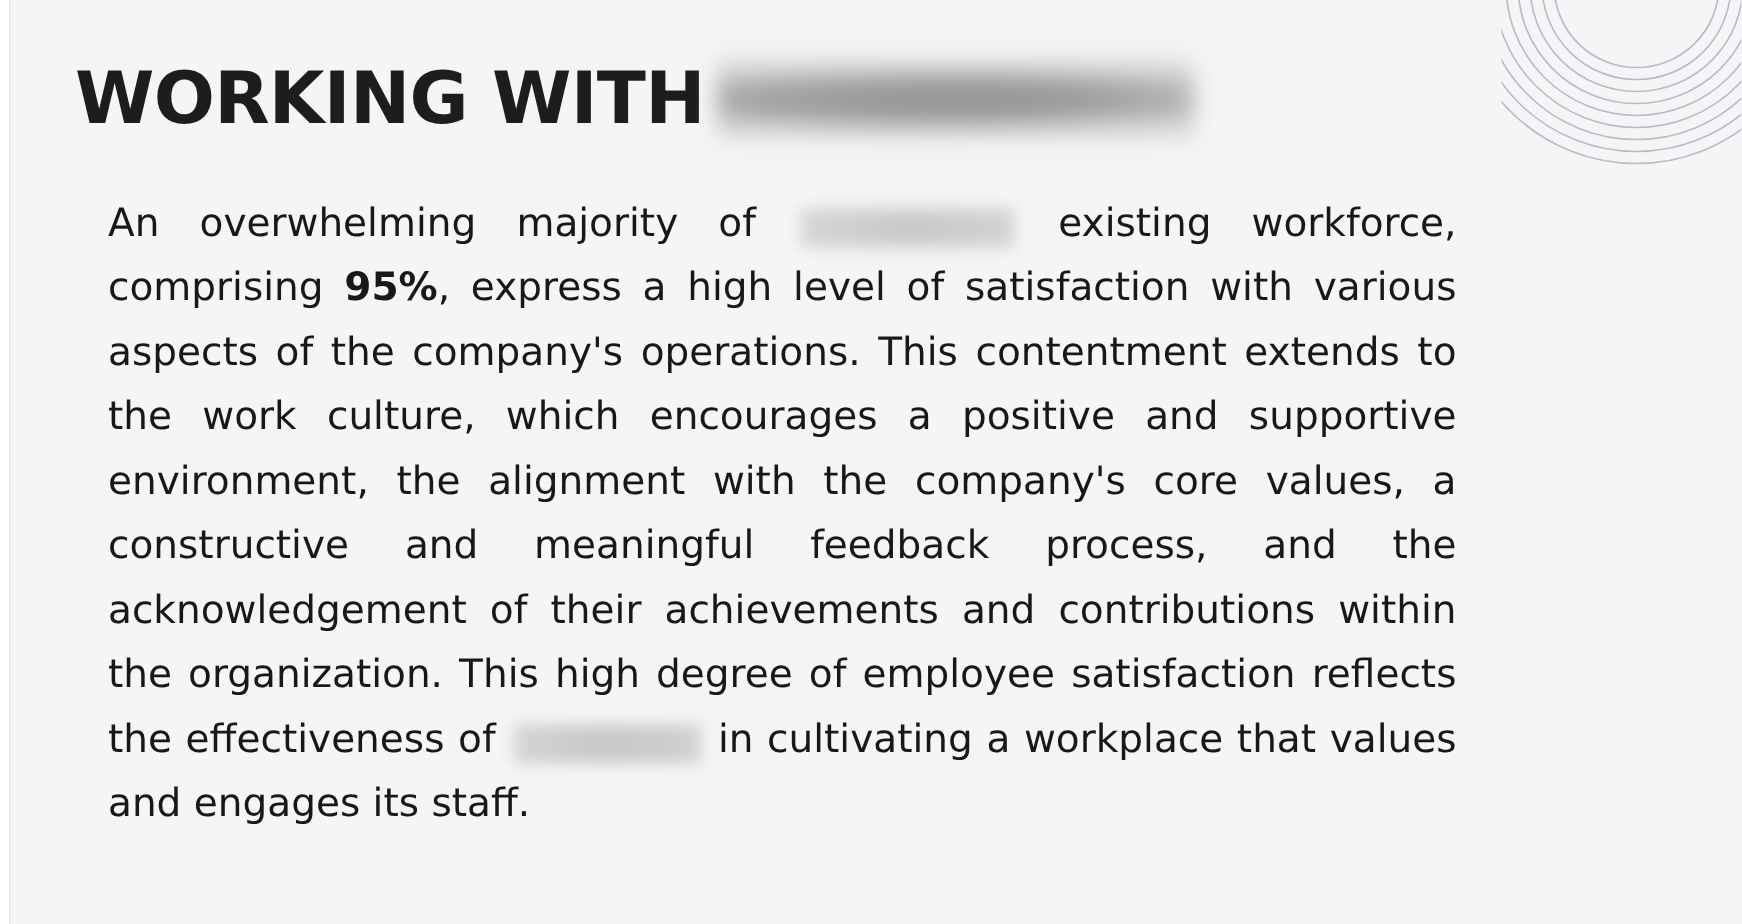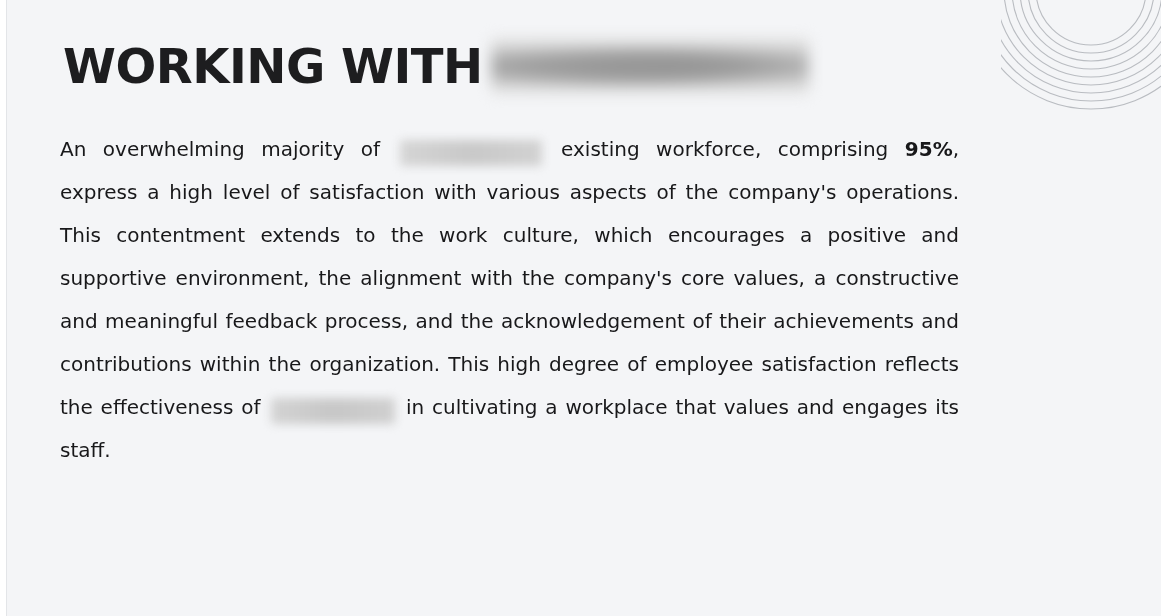--- a/index.html
+++ b/index.html
@@ -41,21 +41,21 @@
   }
   .corner-decor svg {
     display: block;
     position: absolute;
     right: -30px;
     top: -40px;
   }
 
   .title {
     position: absolute;
-    left: 63px;
+    left: 50px;
     top: 6px;
     font-family: "DejaVu Sans", sans-serif;
     font-weight: 700;
     font-size: 48px;
     letter-spacing: -0.5px;
     color: #1d1d1f;
     white-space: nowrap;
     display: flex;
     align-items: center;
     gap: 0;
@@ -78,25 +78,25 @@
       radial-gradient(ellipse at 18% 50%, #9a9a9a 0%, rgba(154,154,154,0) 60%),
       radial-gradient(ellipse at 38% 52%, #8d8d8d 0%, rgba(141,141,141,0) 55%),
       radial-gradient(ellipse at 58% 50%, #959595 0%, rgba(149,149,149,0) 58%),
       radial-gradient(ellipse at 78% 50%, #a2a2a2 0%, rgba(162,162,162,0) 60%),
       linear-gradient(#e2e2e2,#e2e2e2);
     filter: blur(7px);
   }
 
   .body-copy {
     position: absolute;
-    left: 60px;
+    left: 72px;
     top: 128px;
     width: 899px;
     font-family: "DejaVu Sans", sans-serif;
-    font-size: 20px;
+    font-size: 26px;
     line-height: 43px;
     color: #18181a;
     text-align: justify;
     text-justify: inter-word;
   }
   .body-copy b {
     font-weight: 700;
   }
   .redact-inline-1 {
     width: 142px;

